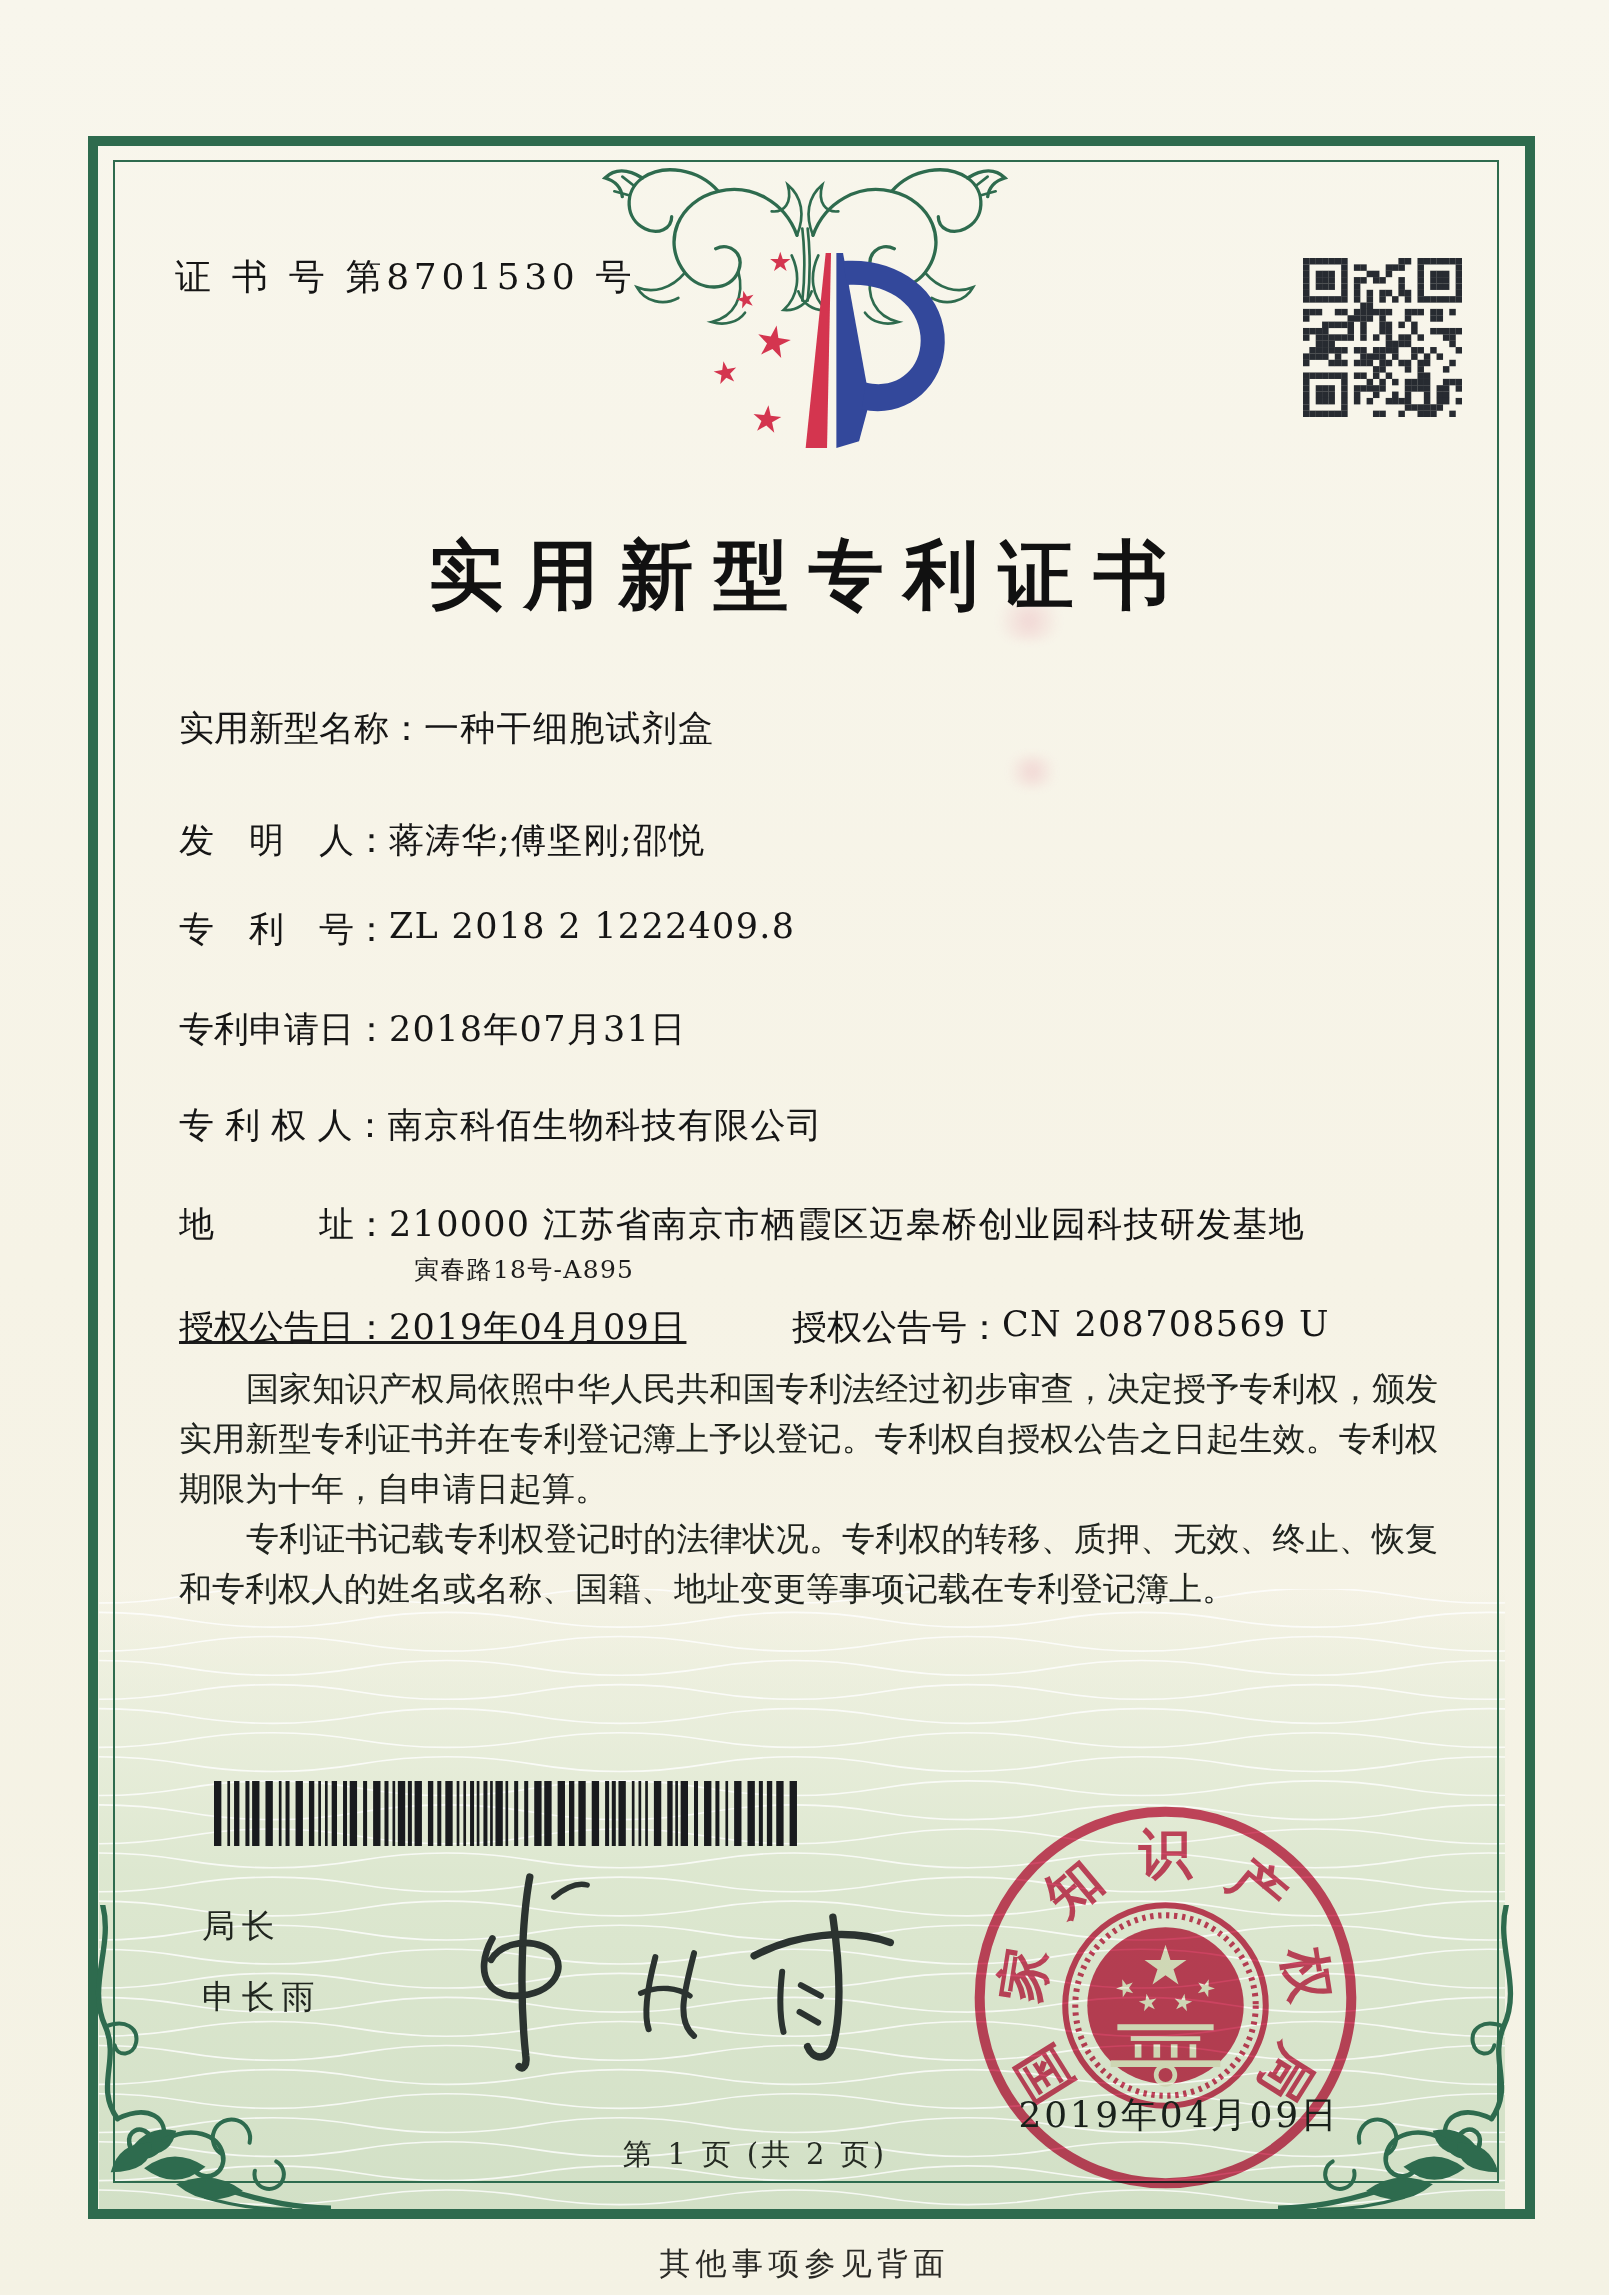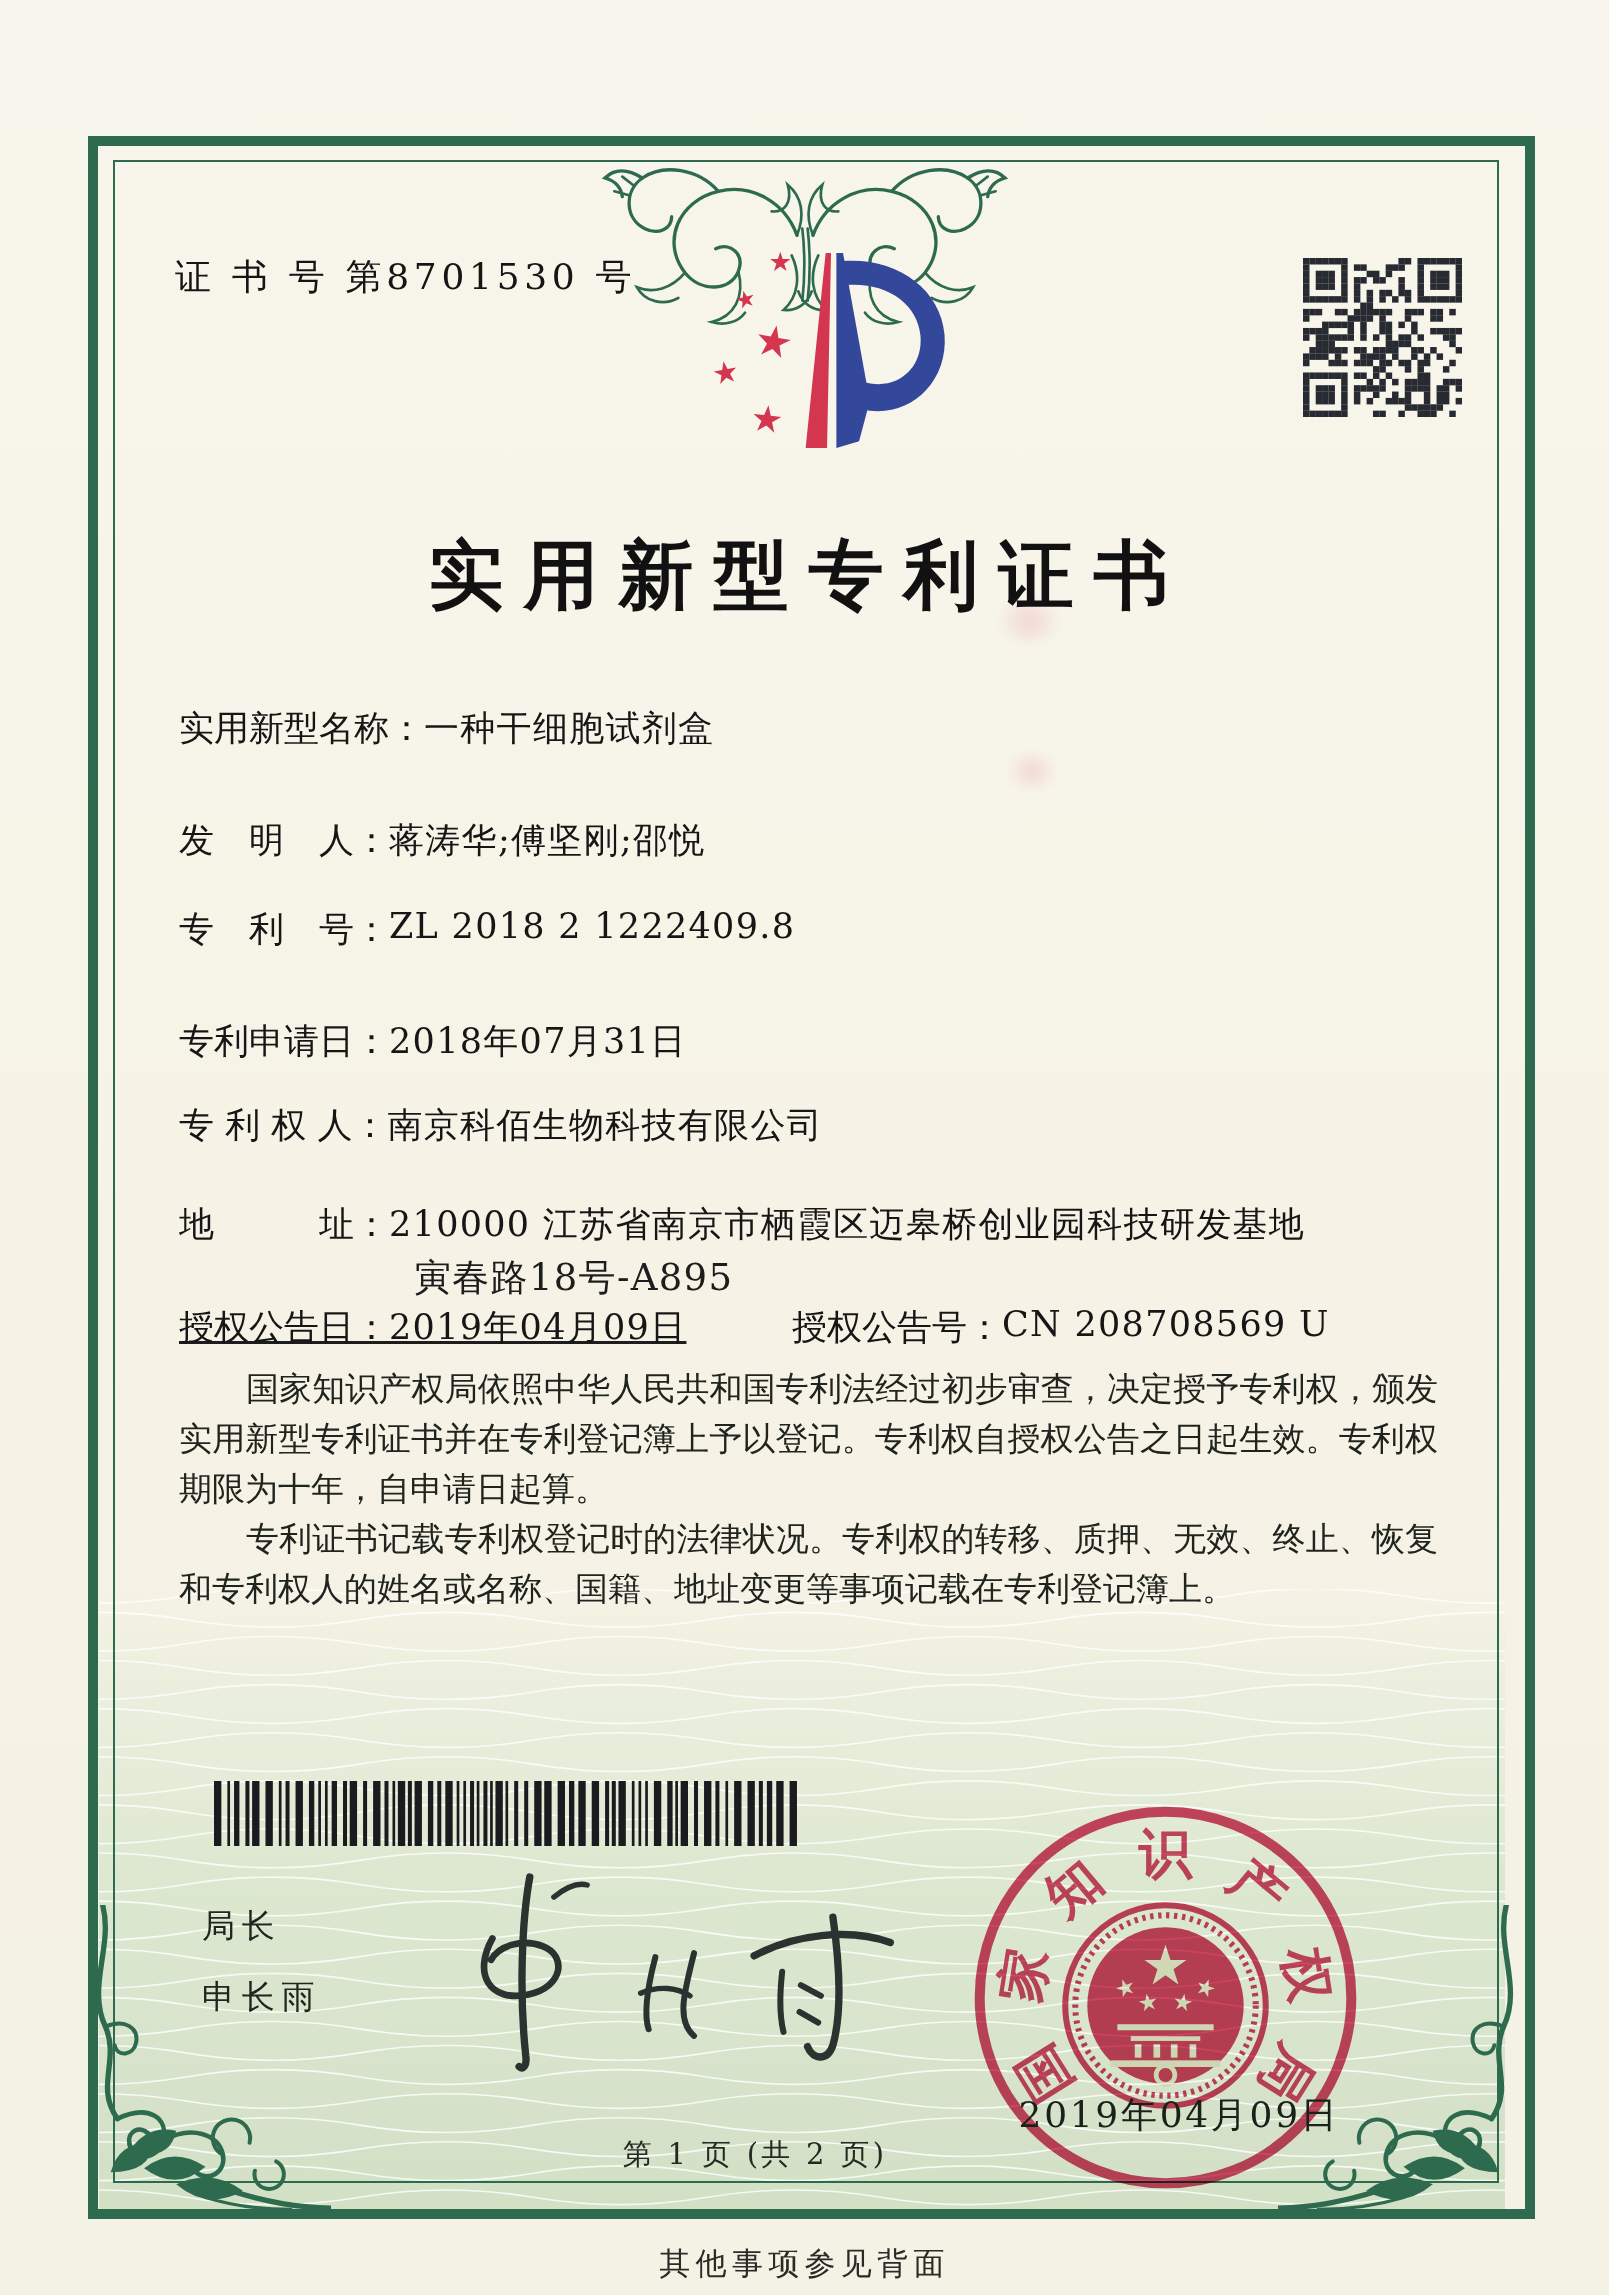--- a/index.html
+++ b/index.html
@@ -14,22 +14,22 @@
   #frame-inner{left:113px;top:160px;width:1382px;height:2019px;border:2.7px solid #2e6b4e;}
   
   #cert-no{left:175px;top:253px;font-size:36px;letter-spacing:4.7px;color:#151515;}
   #title{left:0;top:526px;width:1609px;text-align:center;font-size:75px;font-weight:bold;
          letter-spacing:20px;padding-left:8px;box-sizing:border-box;color:#111;}
   
   .row{position:absolute;left:179px;width:1276px;font-size:35px;display:flex;align-items:flex-start;}
   .row .lbl{white-space:pre;color:#161616;}
   .row .val{white-space:pre;letter-spacing:1.3px;color:#161616;}
   #row-name{top:705px;} #row-inventor{top:807px;margin-top:10px;} #row-patno{top:906px;}
-  #row-filing{top:1006px;margin-top:12px;} #row-patentee{top:1102px;} #row-address{top:1201px;}
-  #addr-line2{left:414px;top:1253px;font-size:37px;letter-spacing:1.3px;}
+  #row-filing{top:1006px;} #row-patentee{top:1102px;} #row-address{top:1201px;}
+  #addr-line2{left:414px;top:1253px;font-size:25px;letter-spacing:1.3px;}
   #row-grant{top:1304px;height:47px;}
   .grant-pair{position:absolute;top:0;display:flex;font-size:35px;white-space:pre;}
   #grant-left{left:0;text-decoration:underline;} #grant-right{left:613px;}
   
   #body-text{left:179px;top:1364px;width:1259px;font-size:33px;line-height:50px;text-align:justify;color:#20241f;}
   #body-text p{margin:0;text-indent:67px;}
   
   #waves{left:99px;top:1589px;width:1406px;height:623px;}
   #barcode{left:214px;top:1781px;width:595px;height:65px;}
   #director-title{left:202px;top:1904px;font-size:33px;letter-spacing:6.7px;color:#20261f;}

